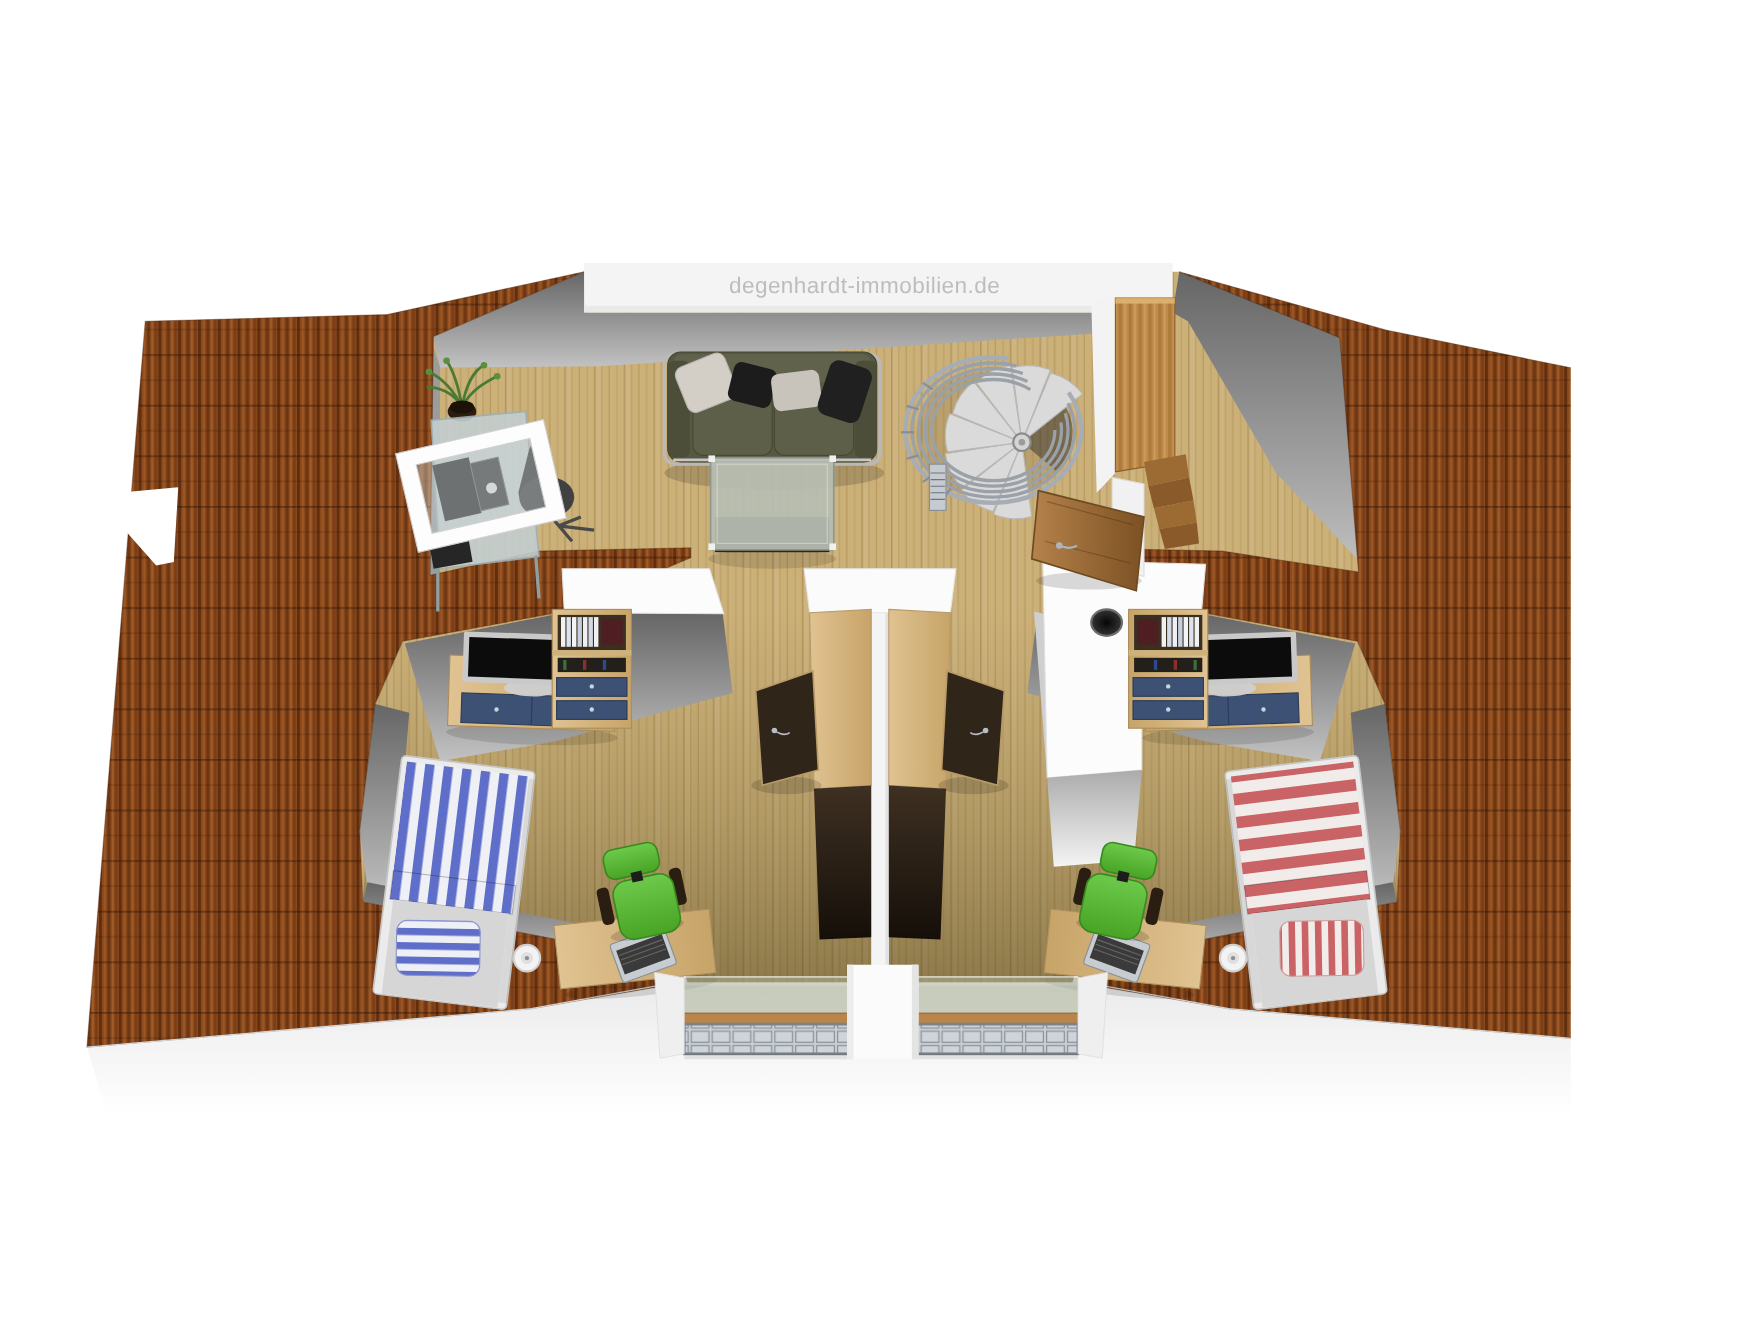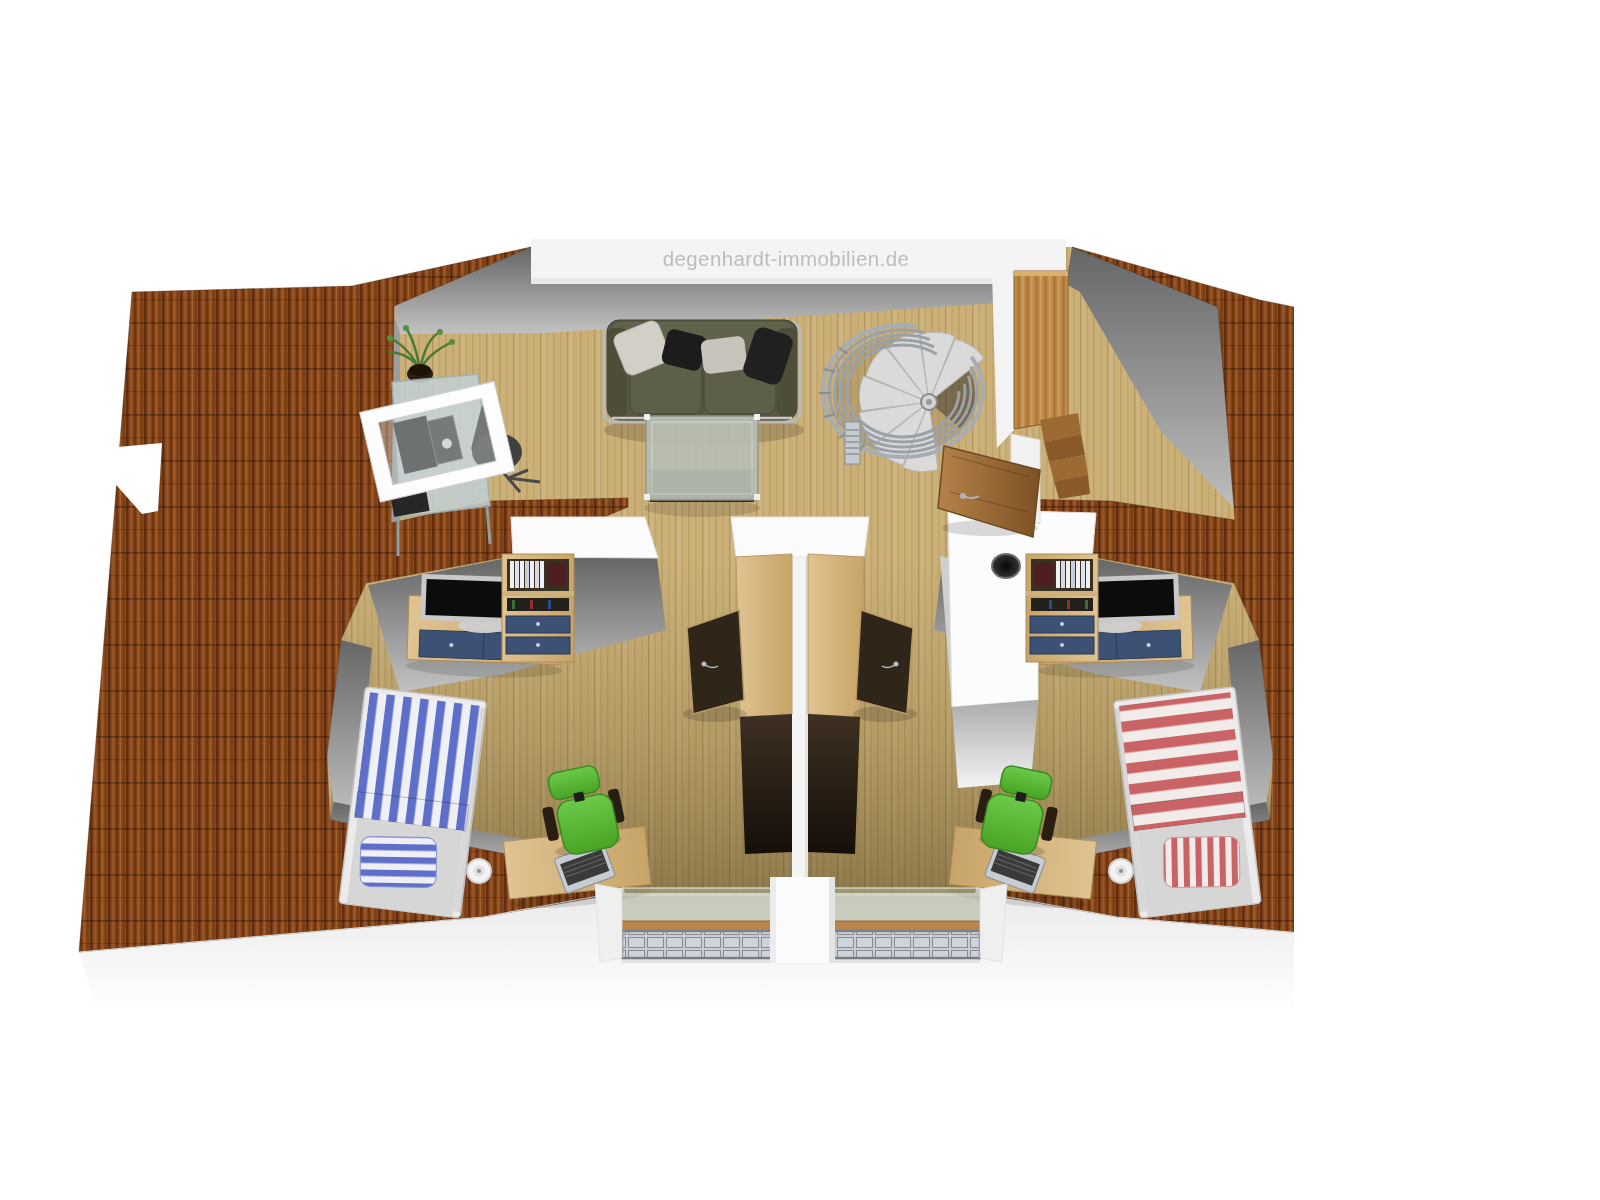--- a/index.html
+++ b/index.html
@@ -1,16 +1,16 @@
 <!DOCTYPE html>
 <html><head>
 <meta charset="utf-8">
 <style>
   html,body{margin:0;padding:0;background:#ffffff;}
-  .stage{position:relative;width:1294px;height:1200px;background:#ffffff;overflow:hidden;
+  .stage{position:relative;width:1428px;height:1200px;background:#ffffff;overflow:hidden;
          font-family:"Liberation Sans",sans-serif;}
   .stage svg{position:absolute;left:0;top:0;}
   .watermark{font-size:20.5px;letter-spacing:.4px;fill:#bdbdbd;}
 </style>
 </head>
 <body>
 
 <div class="stage">
 <svg width="1600" height="1200" viewBox="0 0 1600 1200">
   <defs>

